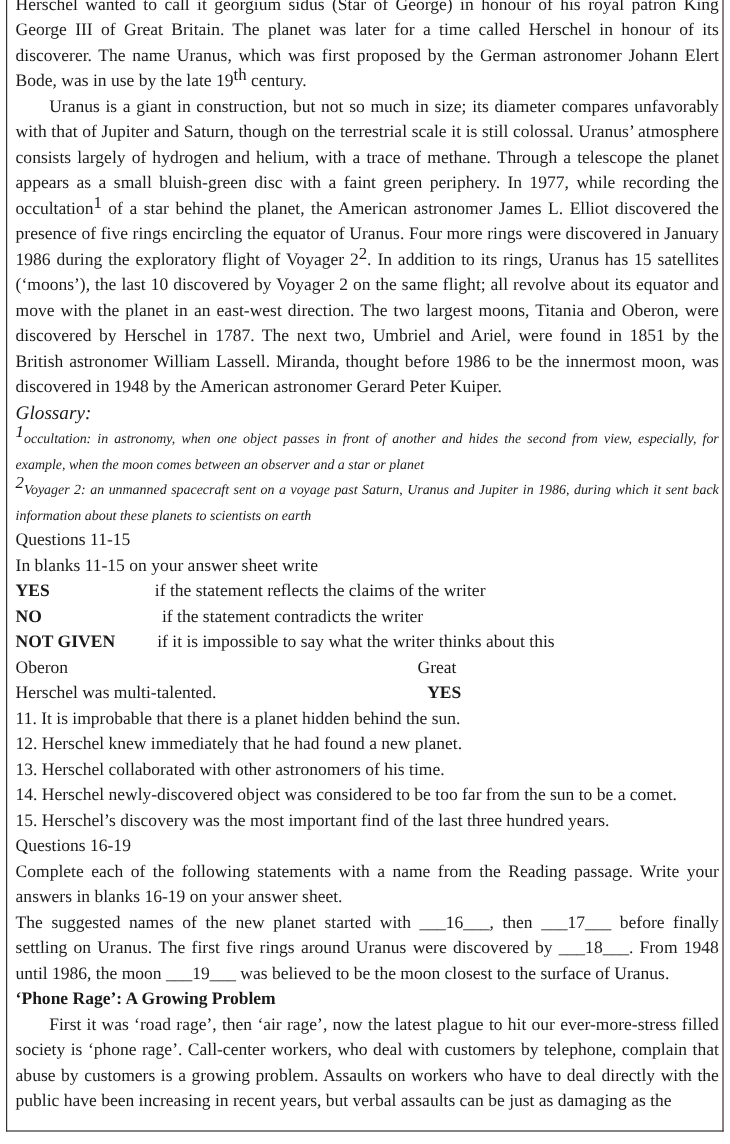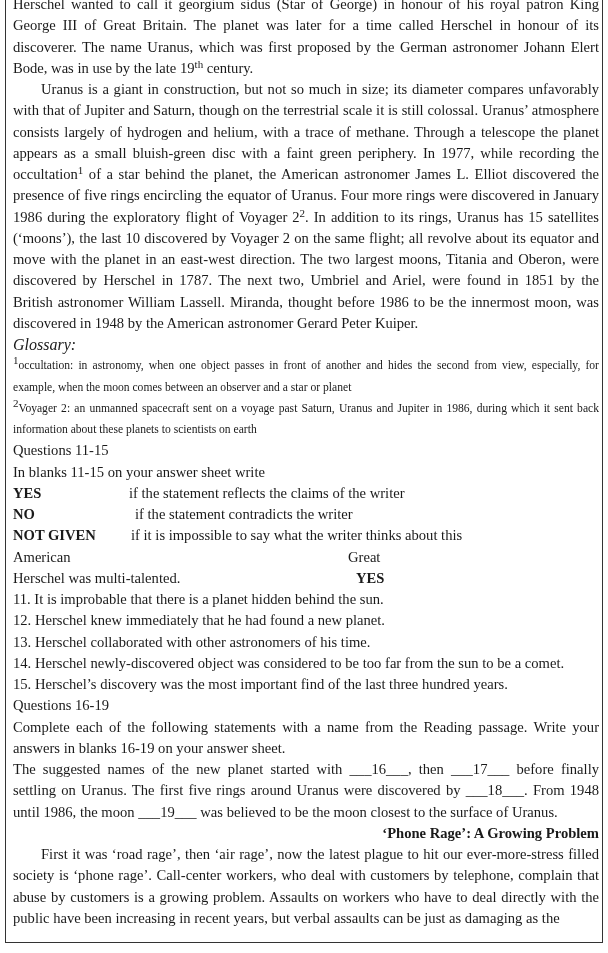--- a/index.html
+++ b/index.html
@@ -7,32 +7,32 @@
   .page {
     position: absolute; left: 5px; top: -6px; width: 598px; height: 949px;
     border-left: 1.5px solid #333; border-right: 1.5px solid #333; border-bottom: 1.5px solid #333;
     box-sizing: border-box;
     font-family: "Liberation Serif", serif; font-size: 14.6px; color: #1a1a1a;
     line-height: 21.25px;
   }
   .inner { padding: 0 3px 0 7px; }
   p { margin: 0; text-align: justify; }
   .indent { text-indent: 28px; }
-  .gl { font-size: 11.6px; line-height: 21.25px; }
+  .gl { font-style: italic; font-size: 11.6px; line-height: 21.25px; }
   .gl-title { font-style: italic; font-size: 16px; }
-  sup { font-size: 11px; line-height: 0; vertical-align: 5px; }
+  sup { font-size: 14px; line-height: 0; vertical-align: 5px; }
   .row { display: flex; position: relative; height: 21.25px; }
   .b { font-weight: bold; }
   .lbl { position: absolute; left: 0; }
   .yes-d { position: absolute; left: 116px; }
   .no-d { position: absolute; left: 108px; margin-left: 14px; }
   .ng-d { position: absolute; left: 118px; }
   .ans-h { position: absolute; left: 335px; }
   .ans-v { position: absolute; left: 343px; font-weight: bold; }
-  .title { text-align: right; font-weight: bold; }
+  .title { text-align: left; font-weight: bold; }
 </style>
 </head>
 <body>
 
 <div class="page">
   <div class="inner">
 
     <p><span>Herschel wanted to call it georgium sidus (Star of George) in honour of his royal patron King George III of Great Britain. The planet was later for a time called Herschel in honour of its discoverer. The name Uranus, which was first proposed by the German astronomer Johann Elert Bode, was in use by the late 19</span><sup>th</sup><span> century.</span></p>
 
     <p class="indent"><span>Uranus is a giant in construction, but not so much in size; its diameter compares unfavorably with that of Jupiter and Saturn, though on the terrestrial scale it is still colossal. Uranus’ atmosphere consists largely of hydrogen and helium, with a trace of methane. Through a telescope the planet appears as a small bluish-green disc with a faint green periphery. In 1977, while recording the occultation</span><sup>1</sup><span> of a star behind the planet, the American astronomer James L. Elliot discovered the presence of five rings encircling the equator of Uranus. Four more rings were discovered in January 1986 during the exploratory flight of Voyager 2</span><sup>2</sup><span>. In addition to its rings, Uranus has 15 satellites (‘moons’), the last 10 discovered by Voyager 2 on the same flight; all revolve about its equator and move with the planet in an east-west direction. The two largest moons, Titania and Oberon, were discovered by Herschel in 1787. The next two, Umbriel and Ariel, were found in 1851 by the British astronomer William Lassell. Miranda, thought before 1986 to be the innermost moon, was discovered in 1948 by the American astronomer Gerard Peter Kuiper.</span></p>
@@ -52,21 +52,21 @@
       </div>
       <div class="row">
         <span class="lbl b">NO</span>
         <span class="no-d">if the statement contradicts the writer</span>
       </div>
       <div class="row">
         <span class="lbl b">NOT GIVEN</span>
         <span class="ng-d">if it is impossible to say what the writer thinks about this</span>
       </div>
       <div class="row">
-        <span class="lbl">American</span>
+        <span class="lbl">Oberon</span>
         <span class="ans-h">Great</span>
       </div>
       <div class="row">
         <span class="lbl">Herschel was multi-talented.</span>
         <span class="ans-v">YES</span>
       </div>
       <p>11. It is improbable that there is a planet hidden behind the sun.</p>
       <p>12. Herschel knew immediately that he had found a new planet.</p>
       <p>13. Herschel collaborated with other astronomers of his time.</p>
       <p>14. Herschel newly-discovered object was considered to be too far from the sun to be a comet.</p>

